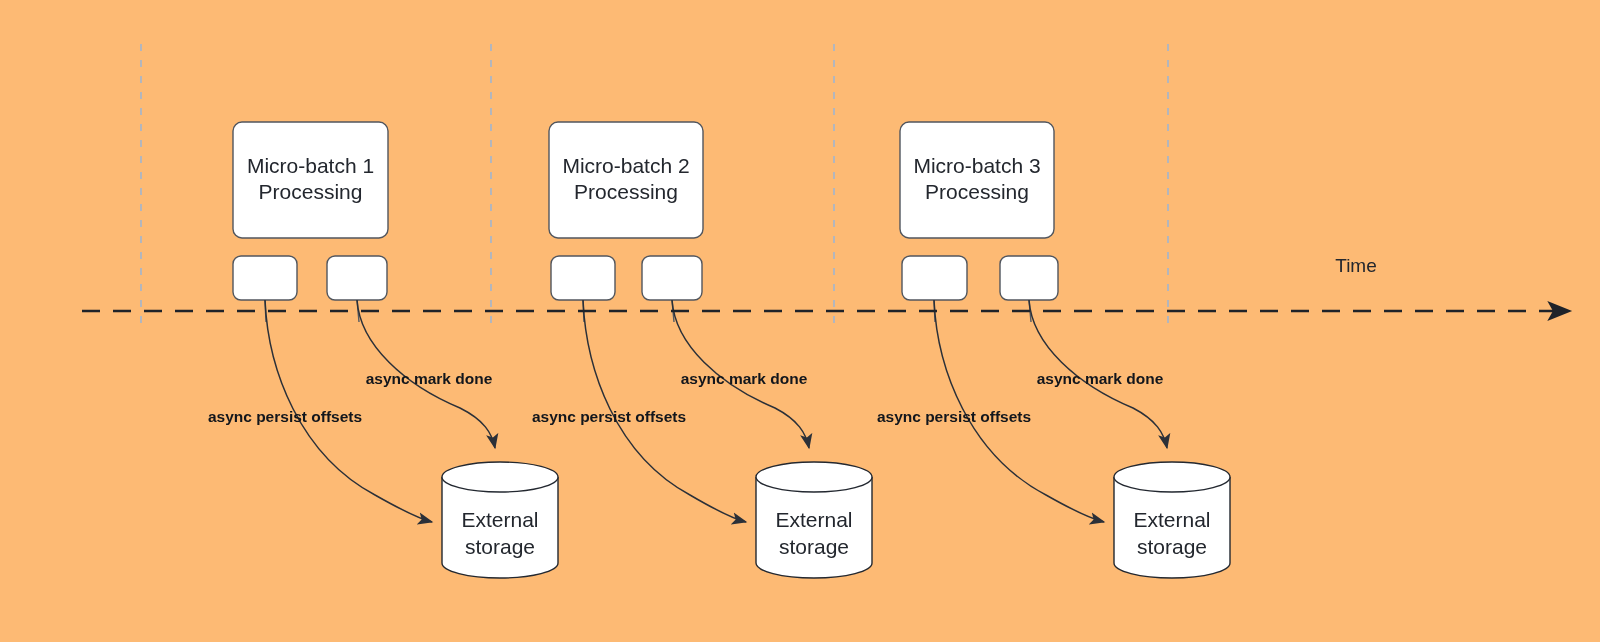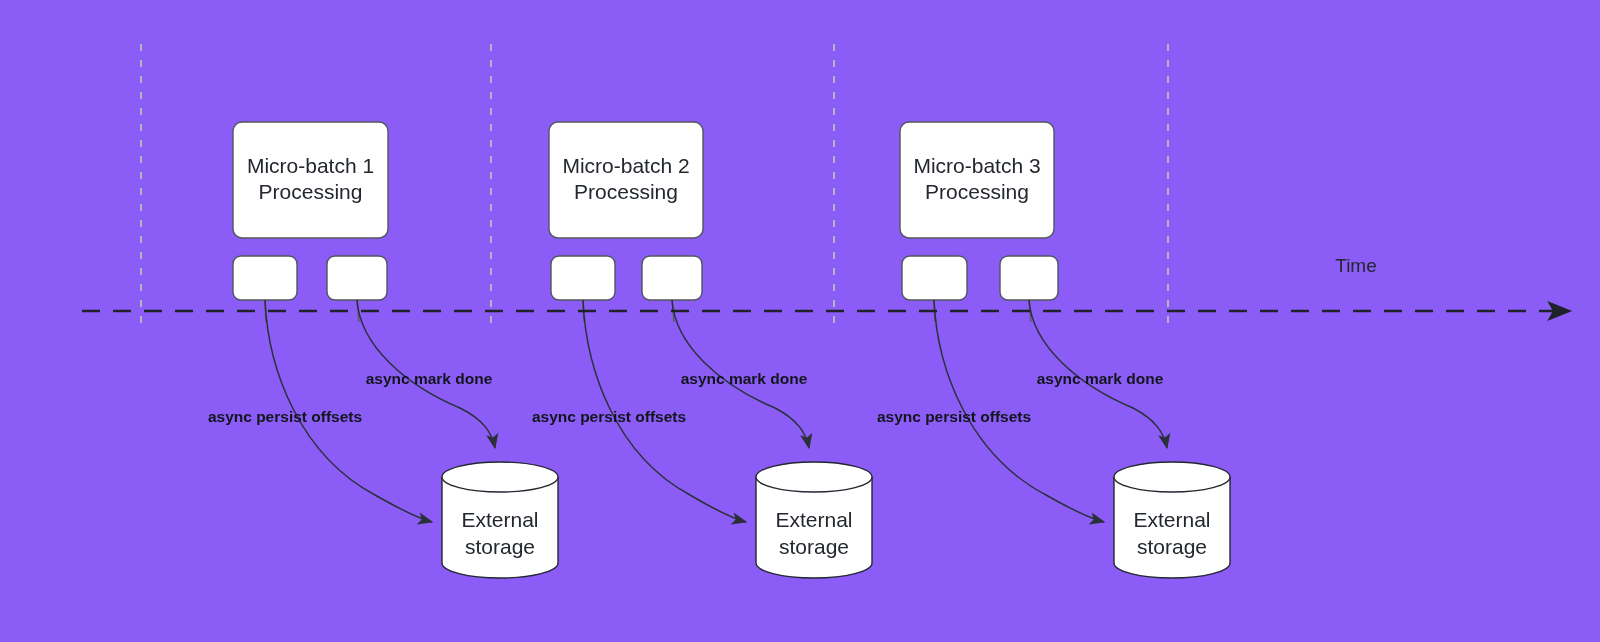--- a/index.html
+++ b/index.html
@@ -8,21 +8,21 @@
     padding: 0;
     background: #ffffff;
   }
   body {
     font-family: "Liberation Sans", sans-serif;
   }
   #diagram-root {
     position: relative;
     width: 1600px;
     height: 642px;
-    background: #8b5cf6;
+    background: #fdba74;
     overflow: hidden;
   }
   #diagram-svg {
     position: absolute;
     left: 0;
     top: 0;
     width: 1600px;
     height: 642px;
     display: block;
   }

